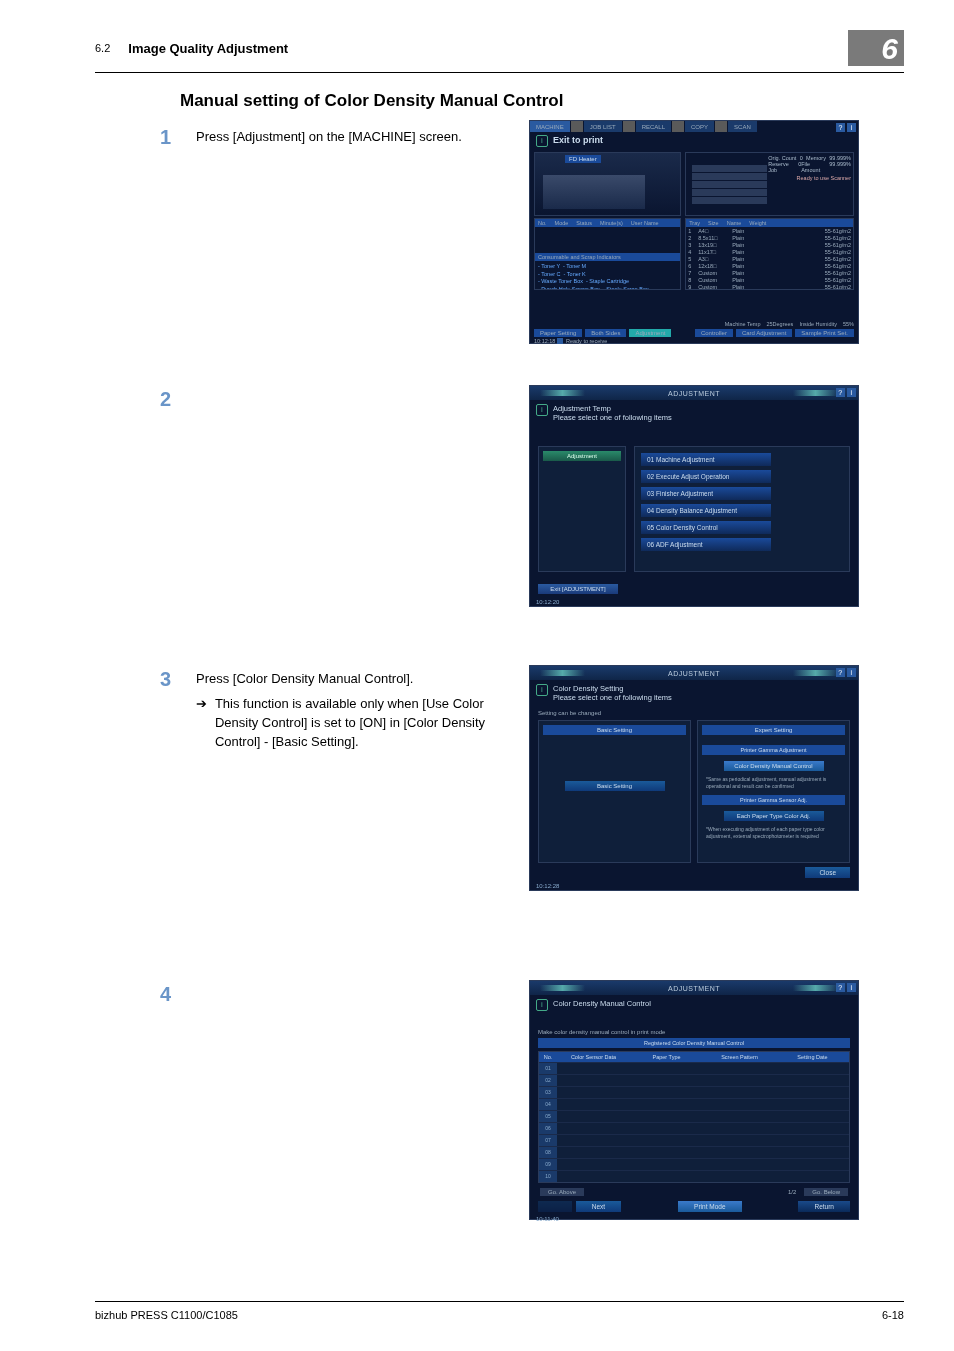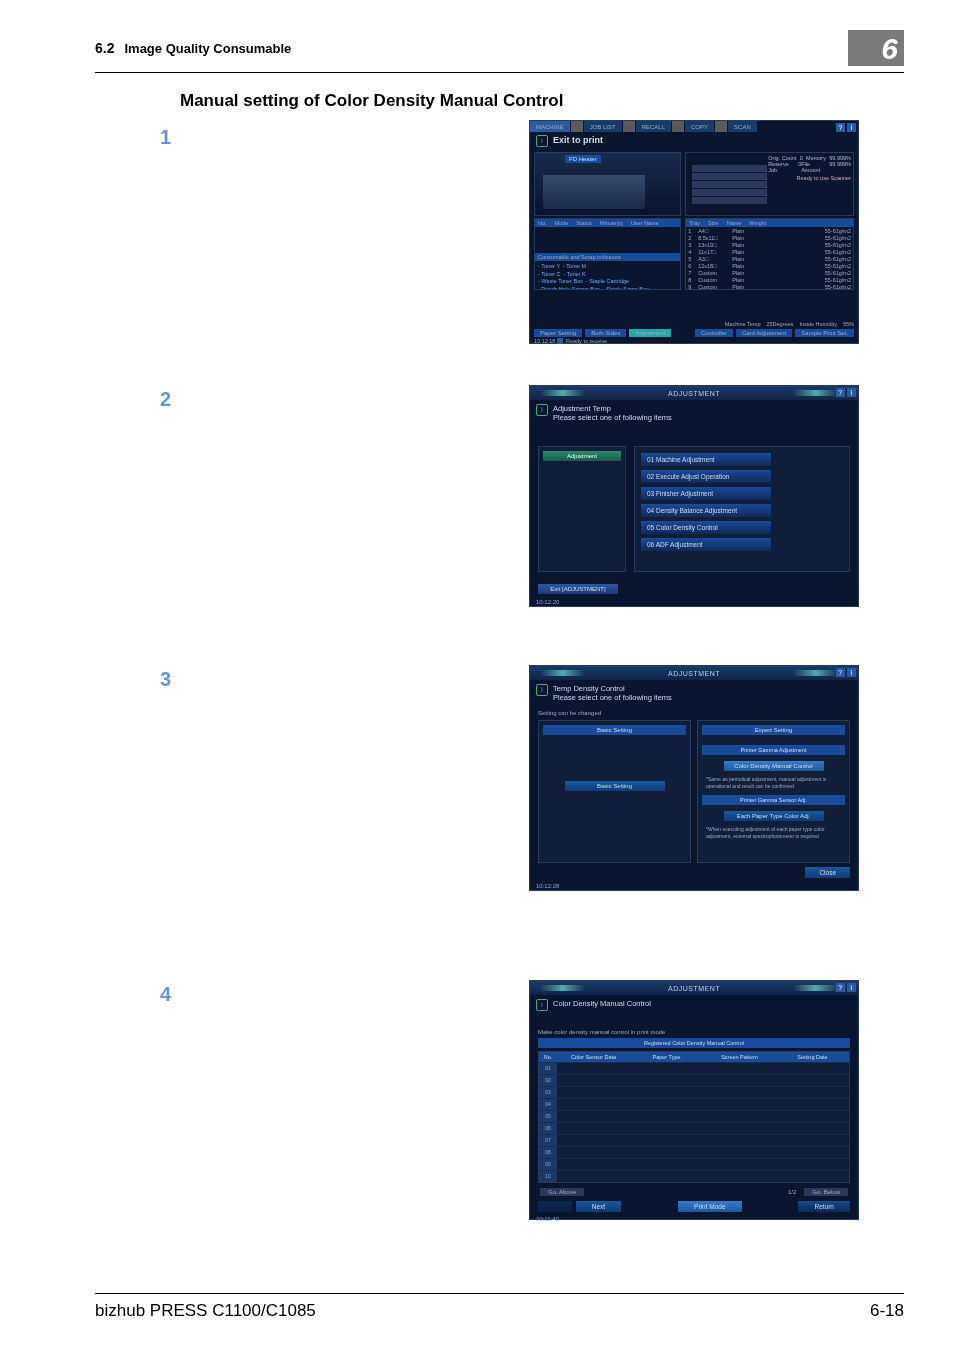--- a/index.html
+++ b/index.html
@@ -10,23 +10,23 @@
       height: 1351px;
       position: relative;
       color: #000;
     }
     .header-row {
       display: flex;
       align-items: center;
       padding: 30px 50px 6px 95px;
     }
     .section-num {
-      font-weight: bold;
-      font-size: 14px;
-      margin-right: 10px;
+      font-weight: normal;
+      font-size: 11px;
+      margin-right: 18px;
     }
     .section-title {
       font-weight: bold;
       font-size: 13px;
     }
     .chapter-badge {
       margin-left: auto;
       width: 56px;
       height: 36px;
       background: #7a7a7a;
@@ -428,53 +428,61 @@
 
     .footer {
       position: absolute;
       bottom: 30px;
       left: 95px;
       right: 50px;
       border-top: 1px solid #000;
       padding-top: 7px;
       display: flex;
       justify-content: space-between;
-      font-size: 17px;
+      font-size: 11px;
     }
 
     
     .sr1 { position: absolute; top: 126px; left: 160px; right: 450px; }
     .sr2 { position: absolute; top: 388px; left: 160px; right: 450px; }
     .sr3 { position: absolute; top: 668px; left: 160px; right: 450px; }
     .sr4 { position: absolute; top: 983px; left: 160px; right: 450px; }
   </style>
 </head>
 <body>
 
 <div class="header-row">
   <span class="section-num">6.2</span>
-  <span class="section-title">Image Quality Consumable</span>
+  <span class="section-title">Image Quality Adjustment</span>
   <span class="chapter-badge">6</span>
 </div>
 <div class="hr"></div>
 
 <div class="main">
   <h2>Manual setting of Color Density Manual Control</h2>
 </div>
 
 <div class="step-row sr1">
   <div class="step-num">1</div>
+  <div class="step-body">Press [Adjustment] on the [MACHINE] screen.</div>
 </div>
 
 <div class="step-row sr2">
   <div class="step-num">2</div>
 </div>
 
 <div class="step-row sr3">
   <div class="step-num">3</div>
+  <div class="step-body">
+    <div>Press [Color Density Manual Control].</div>
+    <div class="note-row">
+      <span class="arrow">➔</span>
+      <span class="note-text">This function is available only when [Use Color Density Control] is set to [ON] in [Color Density Control] - [Basic Setting].</span>
+    </div>
+  </div>
 </div>
 
 <div class="step-row sr4">
   <div class="step-num">4</div>
 </div>
 
 <div class="screenshot shot1">
   <div class="s1-tabs">
     <div class="s1-tab active">MACHINE</div>
     <div class="s1-tab s1-tab-blank"></div>
@@ -669,21 +677,21 @@
     <span>ADJUSTMENT</span>
     <div class="sc-help">
         <span>?</span>
         <span>i</span>
       </div>
   </div>
   <div class="s3-body">
     <div class="sc-info">
       <span class="info-icon">i</span>
       <span class="info-text">
-        <span>Temp Density Control</span><br>
+        <span>Color Density Setting</span><br>
         <span>Please select one of following items</span>
       </span>
     </div>
     <div class="s3-note">Setting can be changed</div>
     <div class="s3-main">
       <div class="s3-col">
         <div class="s3-colhdr">Basic Setting</div>
         <div style="flex:1"></div>
         <div class="s3-btn" style="margin-bottom:30px">Basic Setting</div>
         <div style="flex:1"></div>

